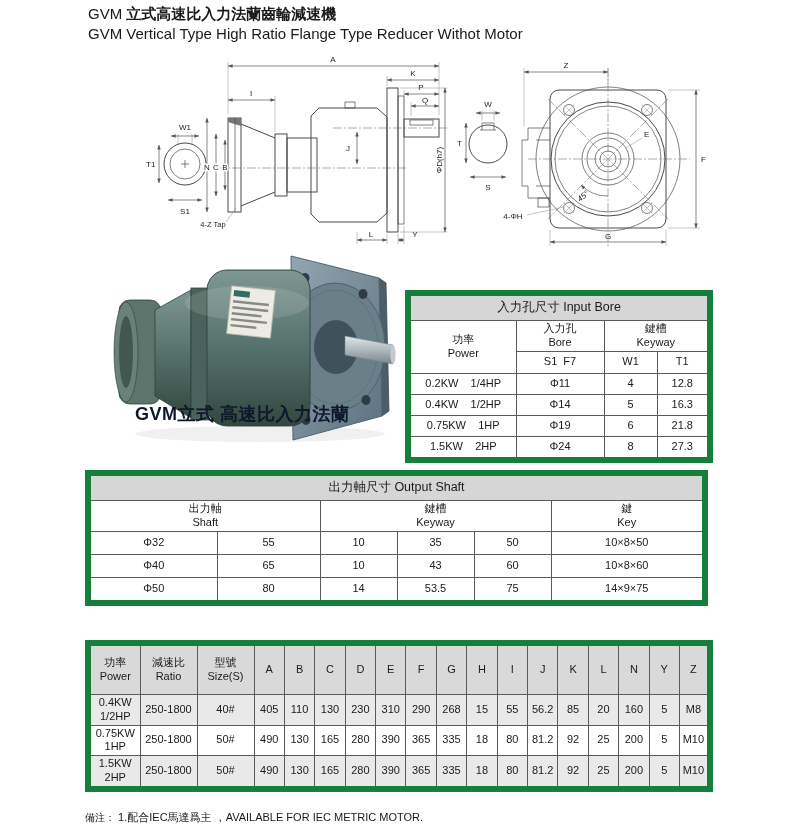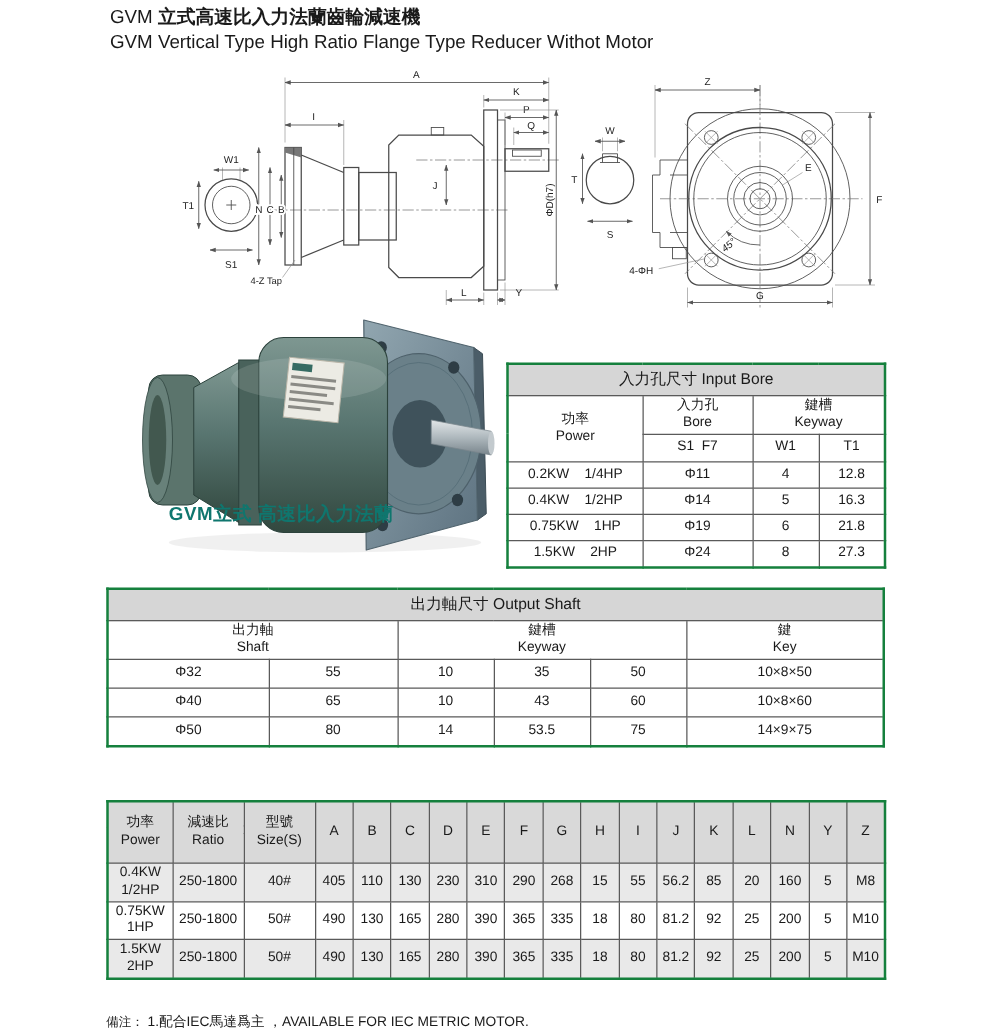--- a/index.html
+++ b/index.html
@@ -8,41 +8,41 @@
     font-family:"Liberation Sans", sans-serif; color:#1a1a1a; overflow:hidden;
   }
   .abs { position:absolute; }
 
   
   .title-line1 { font-size:15px; line-height:20px; }
   .title-line1 .zh { font-weight:bold; }
   .title-line2 { font-size:15px; line-height:20px; }
 
   
-  table.spec { border-collapse:collapse; table-layout:fixed; border:2px solid #15803d; width:100%; }
+  table.spec { border-collapse:collapse; table-layout:fixed; border:6px solid #15803d; width:100%; }
   table.spec th, table.spec td {
     border:1px solid #5a5a5a; font-weight:normal; text-align:center; vertical-align:middle;
     font-size:11px; line-height:1.25; padding:1px 0; white-space:pre;
   }
   table.spec .tbl-title { background:#d6d6d6; font-size:12.5px; height:22px; }
   .bore-wrap table tbody td { height:18px; }
   .bore-wrap table .hdr1 th { height:26px; }
   .bore-wrap table .hdr2 th { height:19px; }
   .out-wrap  table .hdr1 th { height:27px; }
   .out-wrap  table .hdr2 th { height:20px; }
   .out-wrap  table tbody td { height:20px;margin-left:26px; }
   .dims-wrap table thead th { background:#d9d9d9; height:46px; font-size:11px; }
   .dims-wrap table tbody td { height:26px; font-size:11px; }
   .dims-wrap table tbody tr.alt td { background:#e9e9e9; }
 
   .dims-heading { display:flex; justify-content:space-between; font-size:13px; }
   .footnote { font-size:11px; }
   .footnote .lbl { font-size:10px; }
 
-  .photo-caption { color:#0f766e; font-weight:bold; font-size:15px; letter-spacing:0.5px; }
+  .photo-caption { color:#0f172a; font-weight:bold; font-size:18px; letter-spacing:0.5px; }
 
   
   svg text { font-size:8px; fill:#222; font-family:"Liberation Sans", sans-serif; }
   svg .ol  { stroke:#4a4a4a; stroke-width:1; fill:none; }
   svg .ol2 { stroke:#4a4a4a; stroke-width:0.7; fill:none; }
   svg .dim { stroke:#555; stroke-width:0.7; fill:none; }
   svg .ext { stroke:#8a8a8a; stroke-width:0.5; fill:none; }
   svg .cl  { stroke:#777; stroke-width:0.6; fill:none; stroke-dasharray:9 2 2 2; }
   svg .lbl-bg { paint-order:stroke; stroke:#fff; stroke-width:3px; }
 </style>

